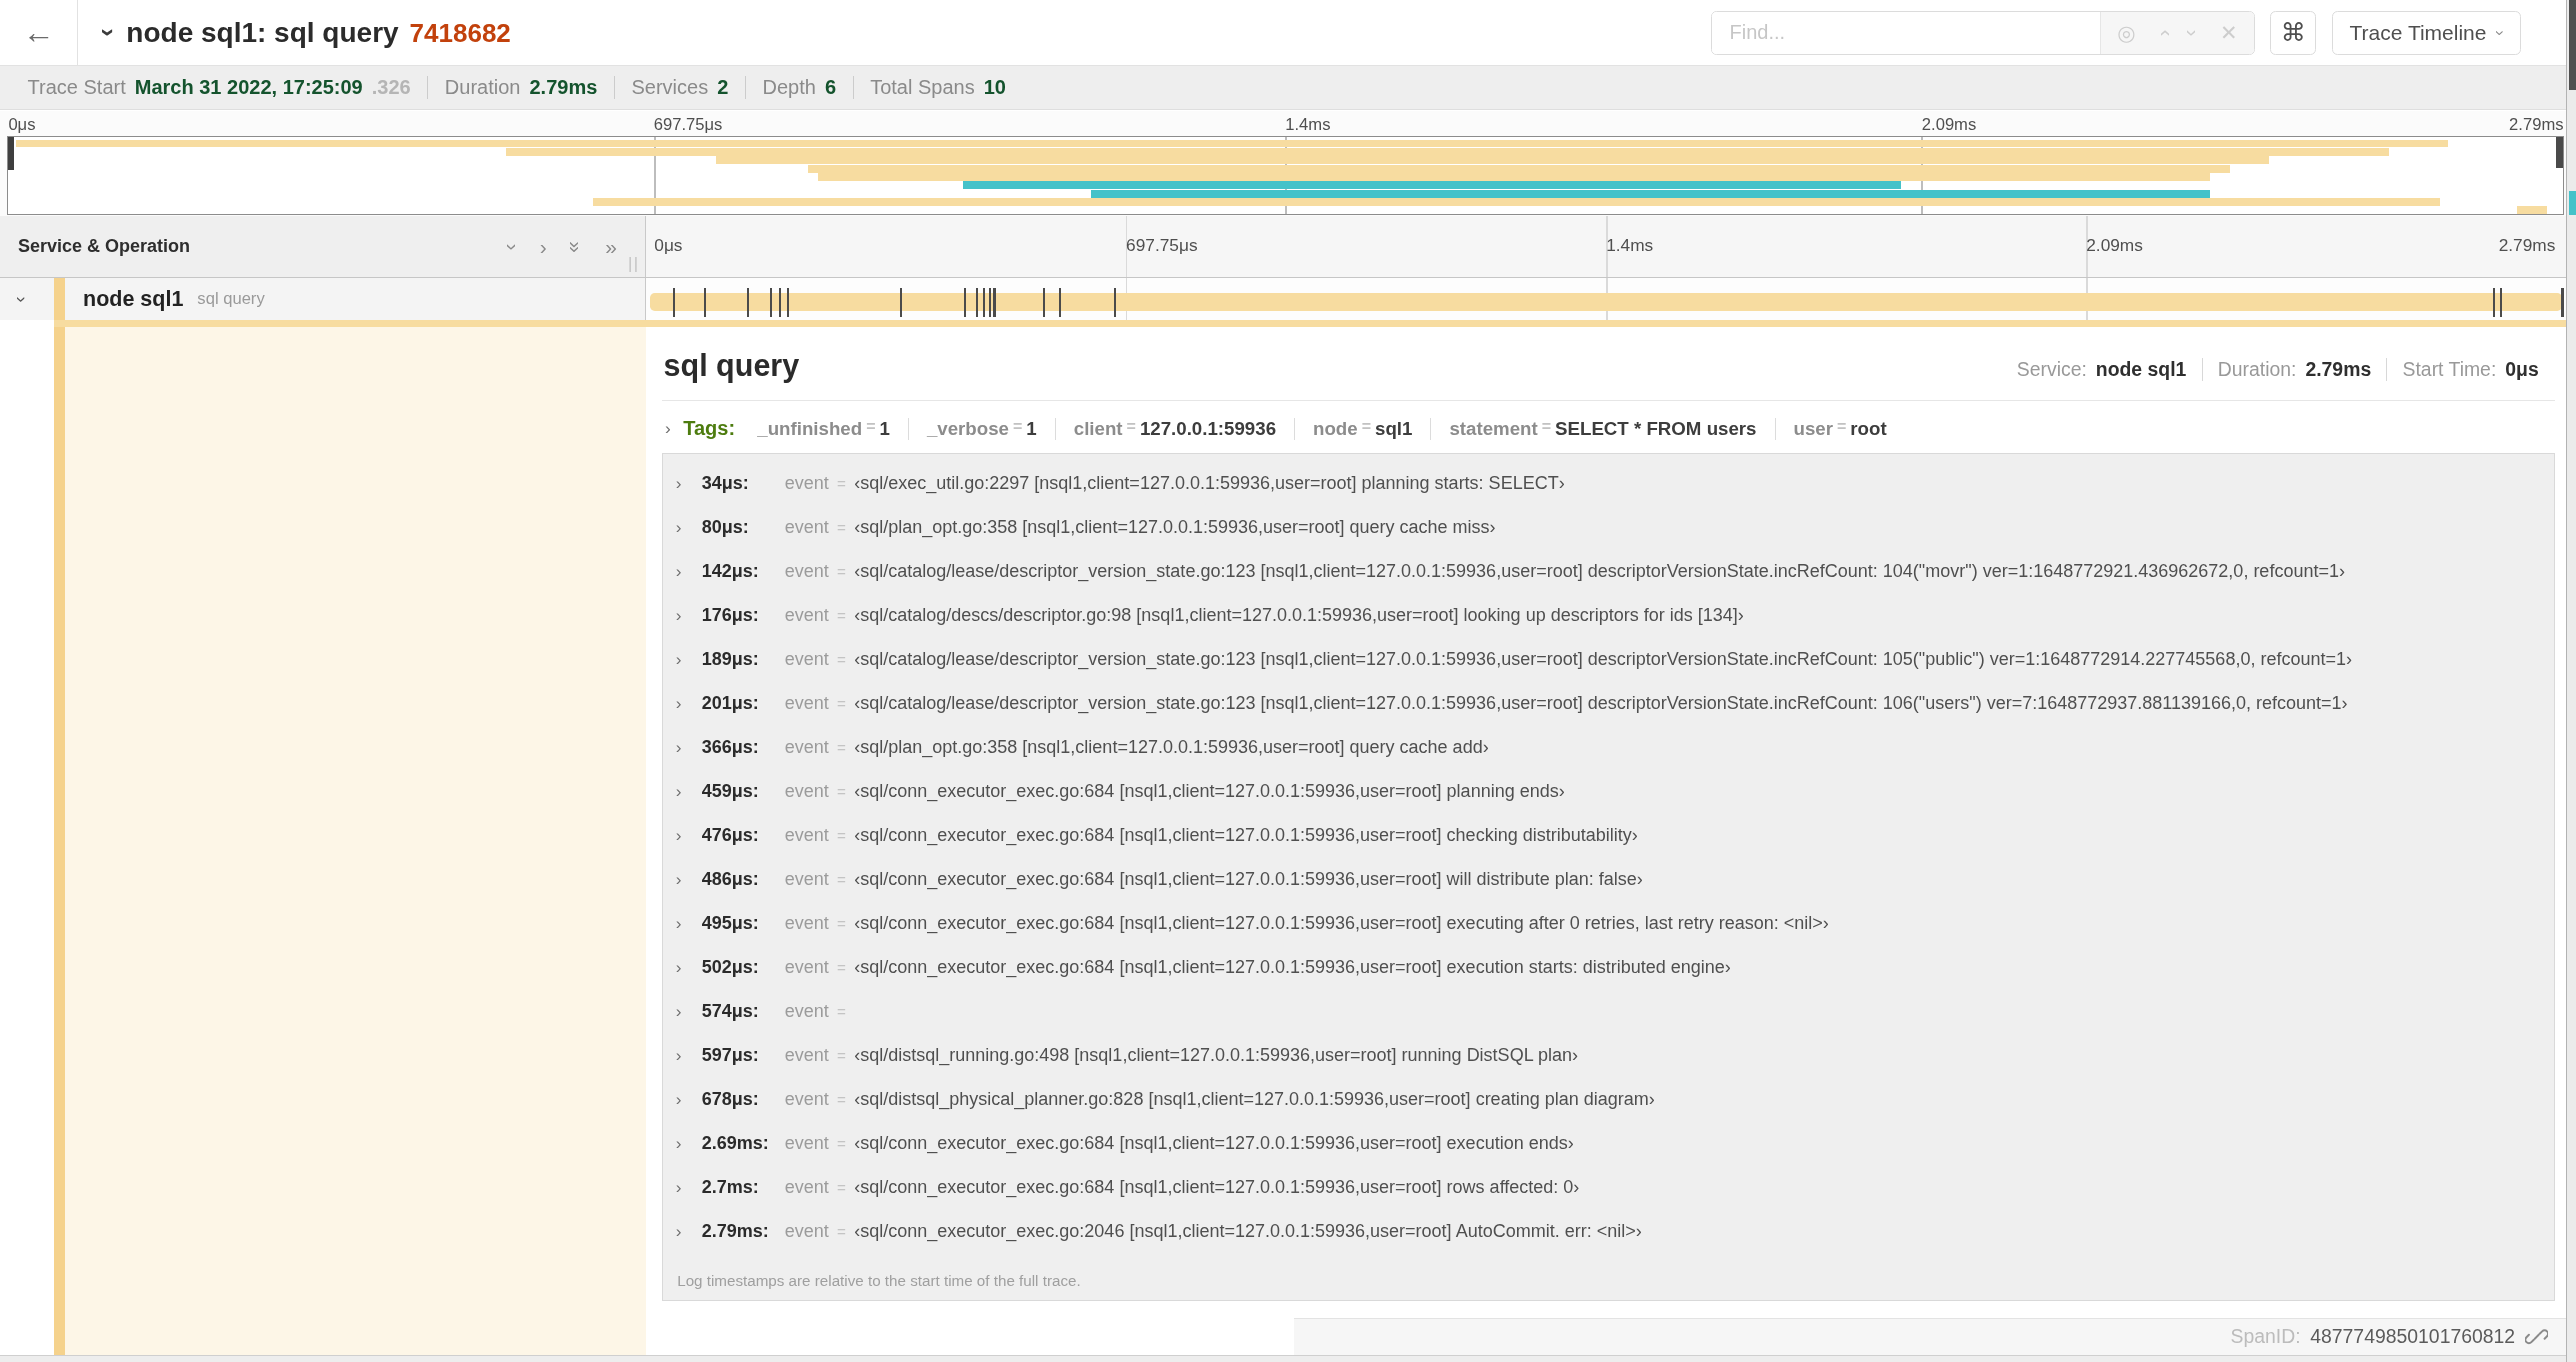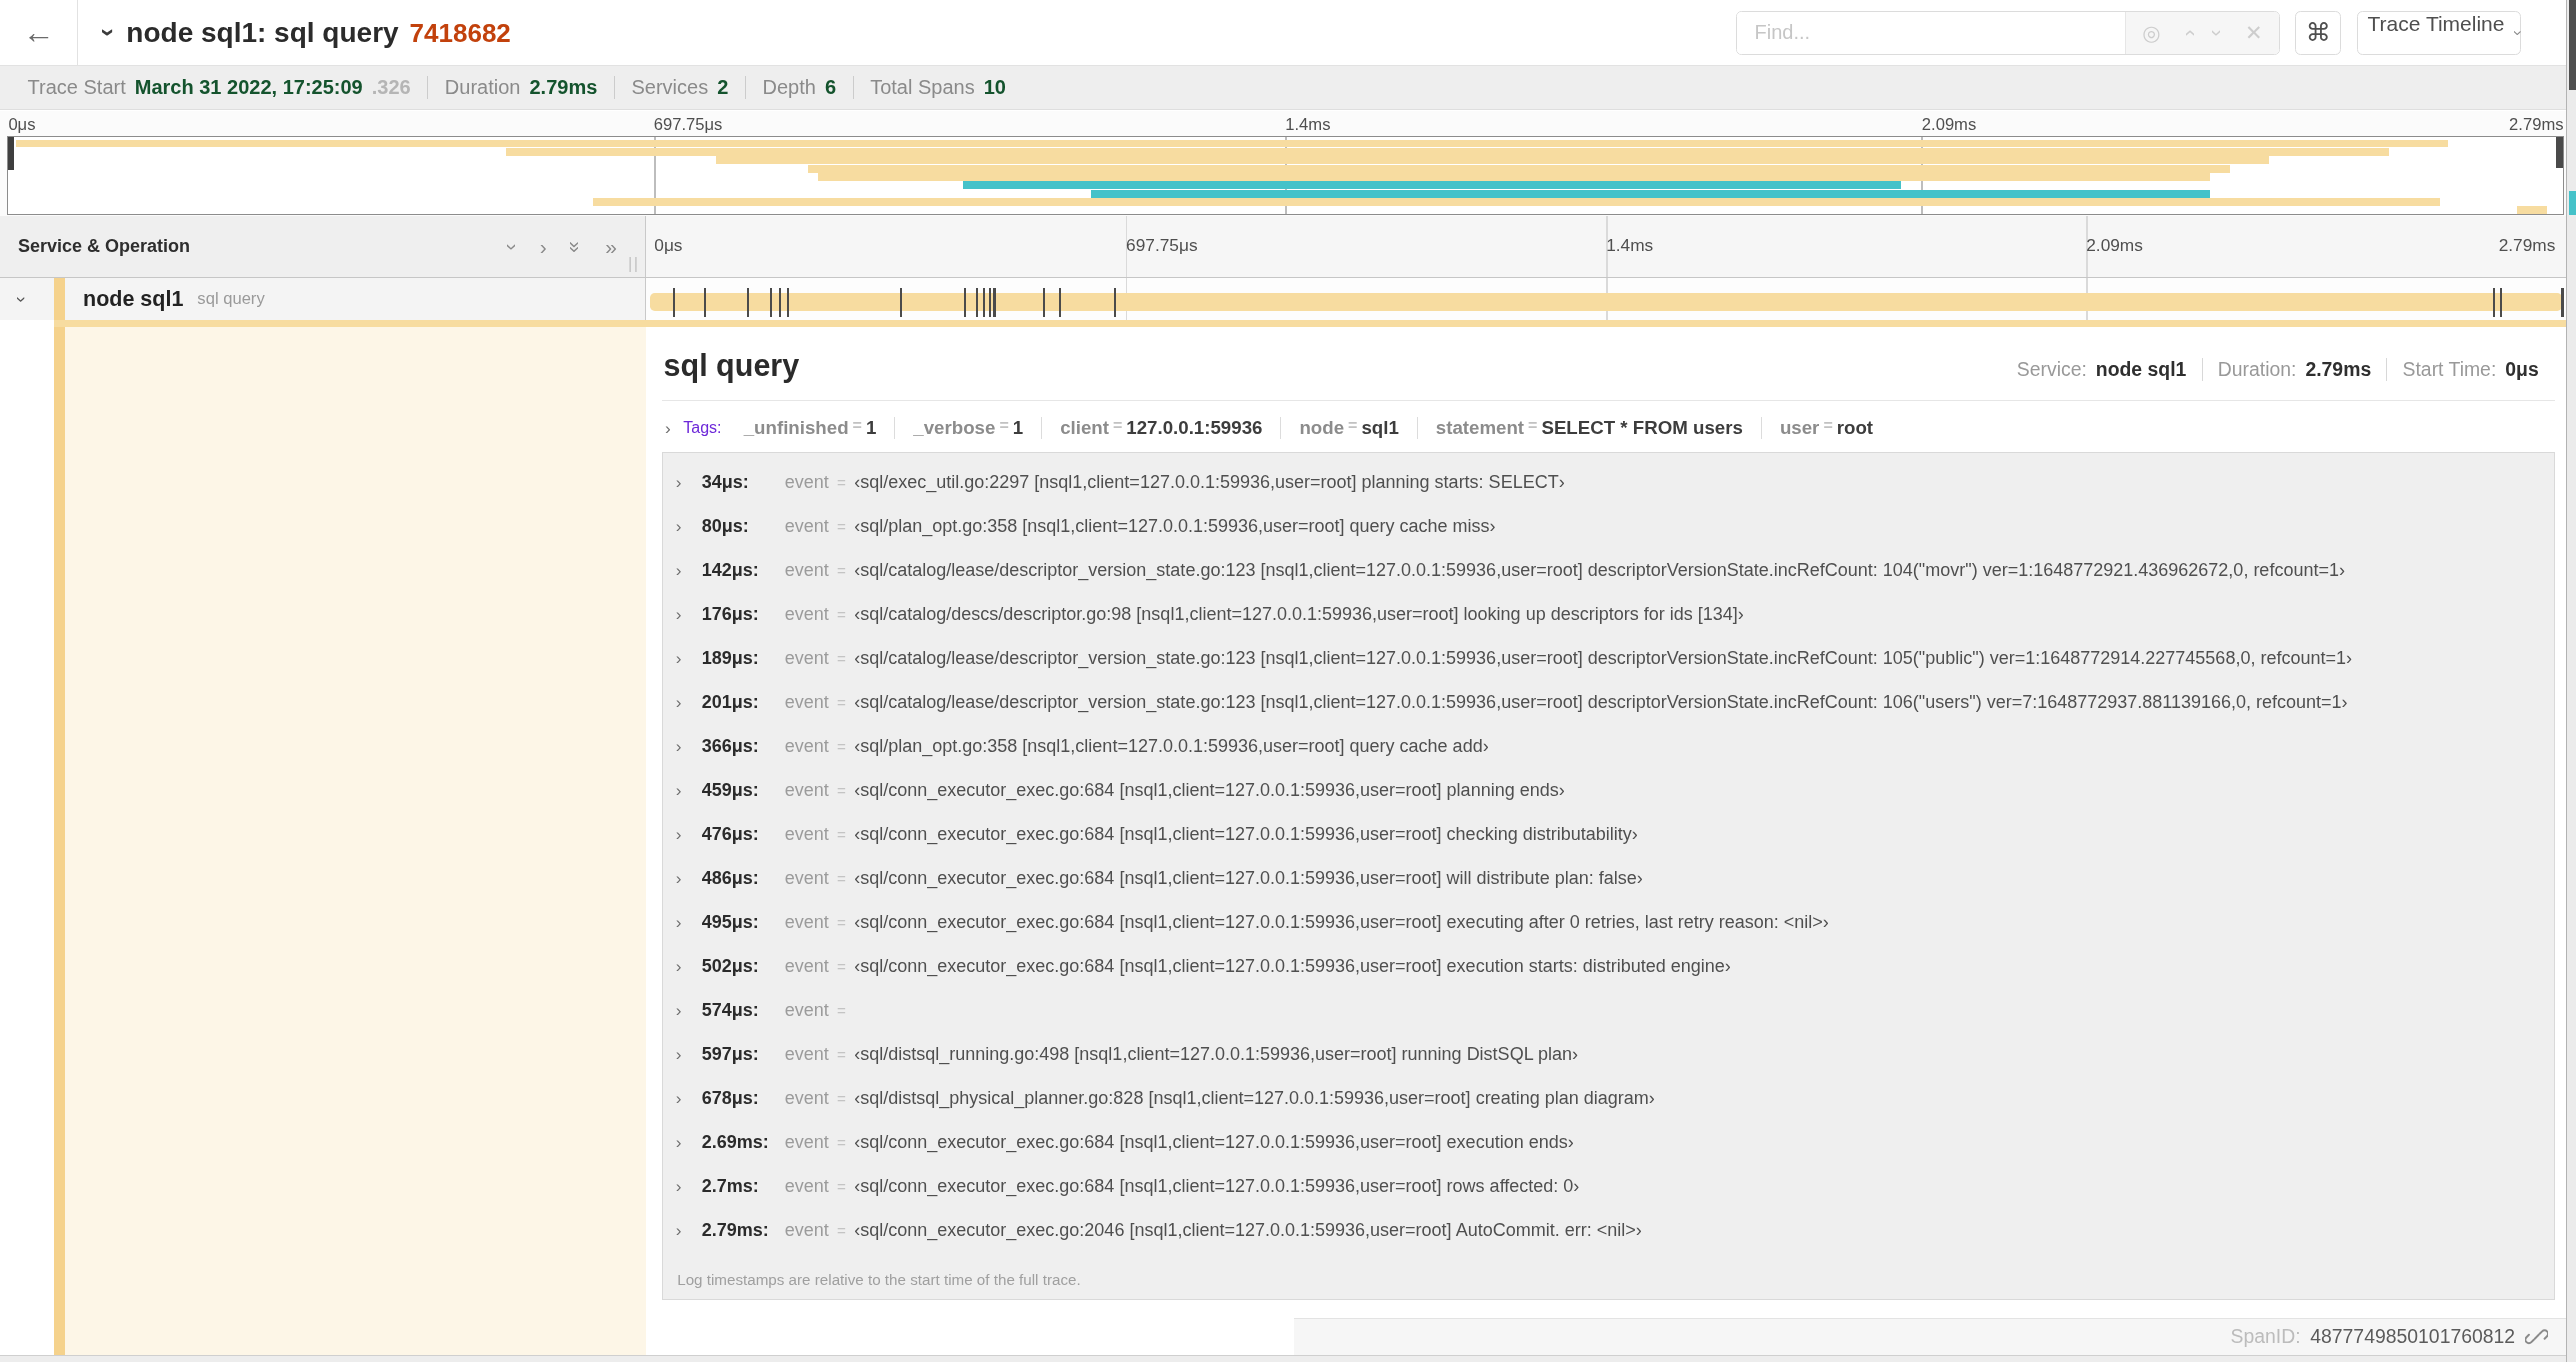--- a/index.html
+++ b/index.html
@@ -24,22 +24,22 @@
   .trace-id { color:#c2410c; font-weight:600; font-size:26px; margin-left:11px; }
   .top-right { margin-left:auto; display:flex; align-items:center; margin-right:55px; gap:15.2px; }
   .find-wrap { display:flex; height:44px; border:1.4px solid #dcdcdc; border-radius:5.5px; overflow:hidden; background:#fff; }
   .find-input { width:388px; border:none; outline:none; font-size:20px; padding:0 18px; color:#333; }
   .find-input::placeholder { color:#c6c6c6; }
   .find-btns { display:flex; align-items:center; background:#f6f6f6; border-left:1.4px solid #e6e6e6;
                padding:0 16.6px; gap:23.5px; color:#cdcdcd; font-size:21px; }
   .find-btns span { cursor:default; }
   .cmd-btn { width:46px; height:44px; border:1.4px solid #dcdcdc; border-radius:5.5px; display:flex;
              align-items:center; justify-content:center; font-size:25px; color:#4f4f4f; cursor:pointer; background:#fff; }
-  .view-btn { height:44px; border:1.4px solid #dcdcdc; border-radius:5.5px; display:flex; 
-              padding:0 10px; font-size:21px; color:#4f4f4f; cursor:pointer; background:#fff; }
+  .view-btn { height:44px; border:1.4px solid #dcdcdc; border-radius:5.5px; display:flex; align-items:center;
+              padding:0 17px; font-size:21px; color:#4f4f4f; gap:11px; cursor:pointer; background:#fff; }
   .view-btn .chev-down { font-size:16.6px; color:#8a8a8a; }
 
   
   .infobar { position:absolute; top:66px; left:0; right:0; height:44px; background:#eeeeee;
              border-bottom:1.4px solid #dedede; display:flex; align-items:center; padding-left:11px;
              font-size:20px; color:#8a8a8a; }
   .info-item { display:flex; gap:9px; padding:0 16.6px; align-items:baseline; }
   .info-item + .info-item { border-left:1.4px solid #cccccc; }
   .info-val { color:#14532d; font-weight:bold; }
   .info-suffix { color:#b5b5b5; font-weight:bold; }
@@ -93,21 +93,21 @@
   .panel { position:absolute; top:7px; bottom:0; left:647px; right:0; background:#fff; }
   .panel-inner { position:absolute; left:15.2px; right:11px; top:0; }
   h2.detail-title { font-size:30.5px; margin:21px 0 16.6px 1.4px; font-weight:bold; color:#2b2b2b; }
   .meta { position:absolute; right:1.4px; top:30.5px; font-size:19.4px; color:#999; display:flex; }
   .meta-item { padding:0 15.2px; display:flex; gap:9px; align-items:baseline;text-align:center; }
   .meta-item + .meta-item { border-left:1.4px solid #d8d8d8; }
   .meta-val { color:#2f2f2f; font-weight:bold; }
   .h-div { border:none; border-top:1.4px solid #e6e6e6; margin:0; }
   .tags-row { display:flex; align-items:center; font-size:18.7px; margin:16.6px 0 9.7px 2.8px; cursor:pointer; }
   .tags-chev { color:#6f6f6f; font-size:17.3px; }
-  .tags-label { font-weight:normal; margin:0 4.2px 0 12.5px; color:#6d28d9; font-size:16px; }
+  .tags-label { font-weight:bold; margin:0 4.2px 0 12.5px; color:#4d7c0f; font-size:20px; }
   .tag { padding:0 18px; display:flex; gap:4px; align-items:flex-start;font-weight:bold; }
   .tag + .tag { border-left:1.4px solid #dcdcdc; }
   .tkey { color:#8c8c8c; } .teq { color:#c2c2c2; font-size:16px; } .tval { color:#3d3d3d; }
   .logs { margin-top:12.5px; border:1.4px solid #d9d9d9; }
   .logs-hdr { height:35px; background:#e6e6e6; border-bottom:1.4px solid #cfcfcf; display:flex;
               align-items:center; padding-left:12.5px; gap:11px; font-size:19.4px; cursor:pointer; }
   .logs-hdr-chev { color:#6f6f6f; font-size:17.3px; }
   .logs-title { font-weight:bold; color:#2e2e2e; }
   .logs-count { color:#555; }
   .logs-body { background:#efefef; padding:8.3px 0 4.2px; }

